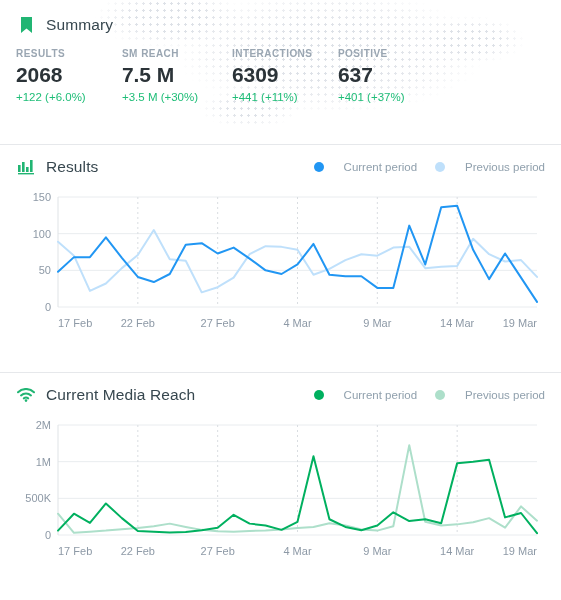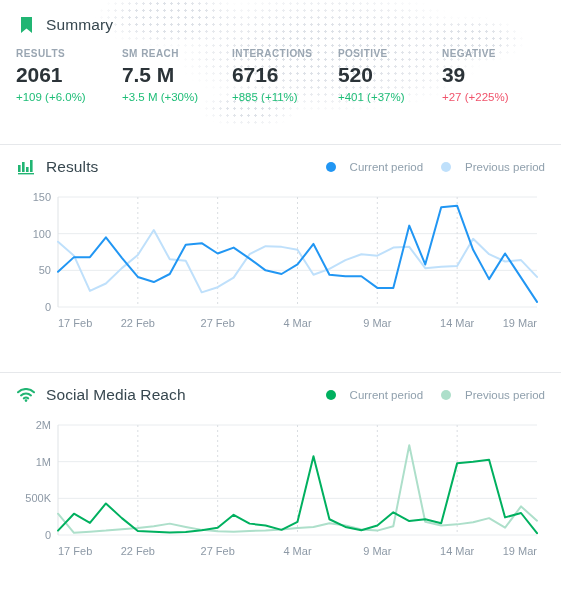--- a/index.html
+++ b/index.html
@@ -38,21 +38,21 @@
   
   .card-head {
     position: relative; display: flex; align-items: center;
     padding: 0 16px; height: 44px;
   }
   .card-head .hicon { width: 20px; height: 20px; display: flex; align-items: center; justify-content: center; margin-right: 10px; flex: 0 0 auto; }
   .card-title { font-size: 15.5px; color: #37474f; letter-spacing: .1px; white-space: nowrap; }
   #summary-card .card-head { height: 42px; padding-top: 8px; }
 
   .legend { margin-left: auto; display: flex; align-items: center; gap: 18px; }
-  .legend-item { display: flex; align-items: center; gap: 14px; }
+  .legend-item { display: flex; align-items: center; gap: 20px; }
   .legend-dot { width: 10px; height: 10px; border-radius: 50%; flex: 0 0 auto; }
   .legend-label { font-size: 11.5px; color: #90a0ad; white-space: nowrap; }
 
   
   .metrics { position: relative; display: flex; padding: 6px 16px 0 16px; }
   .metric { flex: 0 0 auto; }
   .metric-label { font-size: 10px; font-weight: bold; letter-spacing: .45px; color: #9aa6b2; text-transform: uppercase; margin-bottom: 5px; }
   .metric-value { font-size: 21px; font-weight: bold; color: #2b3338; line-height: 1.05; margin-bottom: 5px; letter-spacing: -.1px; }
   .metric-delta { font-size: 11.5px; color: #1ebd77; white-space: nowrap; }
   .metric-delta.neg { color: #f0536b; }
@@ -80,42 +80,37 @@
         <svg width="13" height="17" viewBox="0 0 13 17" aria-hidden="true">
           <path d="M1 0 h11 v16 l-5.5 -4.6 L1 16 Z" fill="#21b573"></path>
         </svg>
       </span>
       <span class="card-title">Summary</span>
     </div>
 
     <div class="metrics">
       <div class="metric" style="width:106px">
         <div class="metric-label">RESULTS</div>
-        <div class="metric-value">2061</div>
-        <div class="metric-delta">+109  (+6.0%)</div>
+        <div class="metric-value">2068</div>
+        <div class="metric-delta">+122  (+6.0%)</div>
       </div>
       <div class="metric" style="width:110px">
         <div class="metric-label">SM REACH</div>
         <div class="metric-value">7.5 M</div>
         <div class="metric-delta">+3.5 M (+30%)</div>
       </div>
       <div class="metric" style="width:106px">
         <div class="metric-label">INTERACTIONS</div>
-        <div class="metric-value">6716</div>
-        <div class="metric-delta">+885 (+11%)</div>
+        <div class="metric-value">6309</div>
+        <div class="metric-delta">+441 (+11%)</div>
       </div>
       <div class="metric" style="width:104px">
         <div class="metric-label">POSITIVE</div>
-        <div class="metric-value">520</div>
+        <div class="metric-value">637</div>
         <div class="metric-delta">+401 (+37%)</div>
-      </div>
-      <div class="metric">
-        <div class="metric-label">NEGATIVE</div>
-        <div class="metric-value">39</div>
-        <div class="metric-delta neg">+27 (+225%)</div>
       </div>
     </div>
   </section>
 
   <section class="card" id="results-card">
     <div class="card-head">
       <span class="hicon">
         <svg width="17" height="15" viewBox="0 0 17 15" aria-hidden="true">
           <rect x="0" y="5" width="2.6" height="7" fill="#21b573"></rect>
           <rect x="4" y="2" width="2.6" height="10" fill="#21b573"></rect>
@@ -168,21 +163,21 @@
   <section class="card" id="reach-card">
     <div class="card-head">
       <span class="hicon">
         <svg width="18" height="14" viewBox="0 0 18 14" aria-hidden="true">
           <path d="M1 4.2 A11.5 11.5 0 0 1 17 4.2" fill="none" stroke="#21b573" stroke-width="2" stroke-linecap="round"></path>
           <path d="M4 7.4 A7.3 7.3 0 0 1 14 7.4" fill="none" stroke="#21b573" stroke-width="2" stroke-linecap="round"></path>
           <path d="M6.8 10.4 A3.5 3.5 0 0 1 11.2 10.4" fill="none" stroke="#21b573" stroke-width="2" stroke-linecap="round"></path>
           <circle cx="9" cy="12.6" r="1.3" fill="#21b573"></circle>
         </svg>
       </span>
-      <span class="card-title">Social Media Reach</span>
+      <span class="card-title">Current Media Reach</span>
       <div class="legend">
         <div class="legend-item">
           <span class="legend-dot" style="background:#00b05f"></span>
           <span class="legend-label">Current period</span>
         </div>
         <div class="legend-item">
           <span class="legend-dot" style="background:#addfca"></span>
           <span class="legend-label">Previous period</span>
         </div>
       </div>

